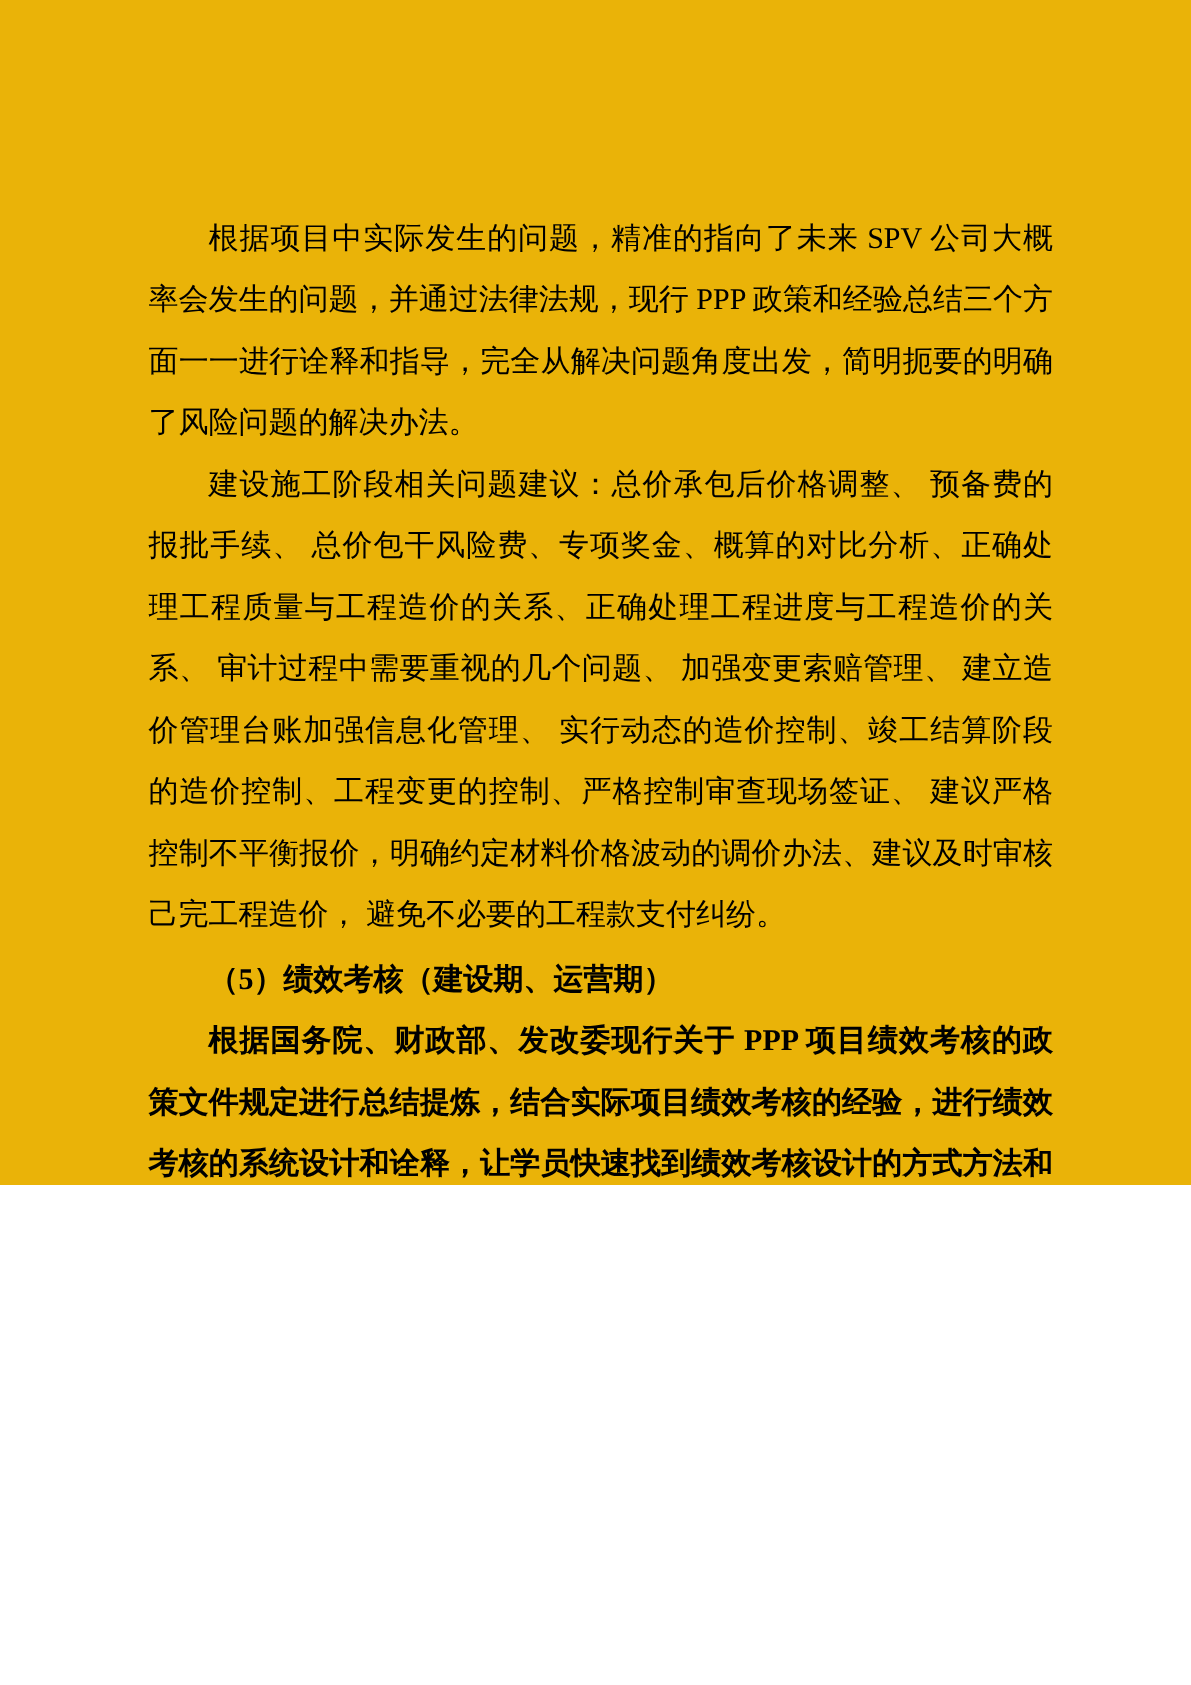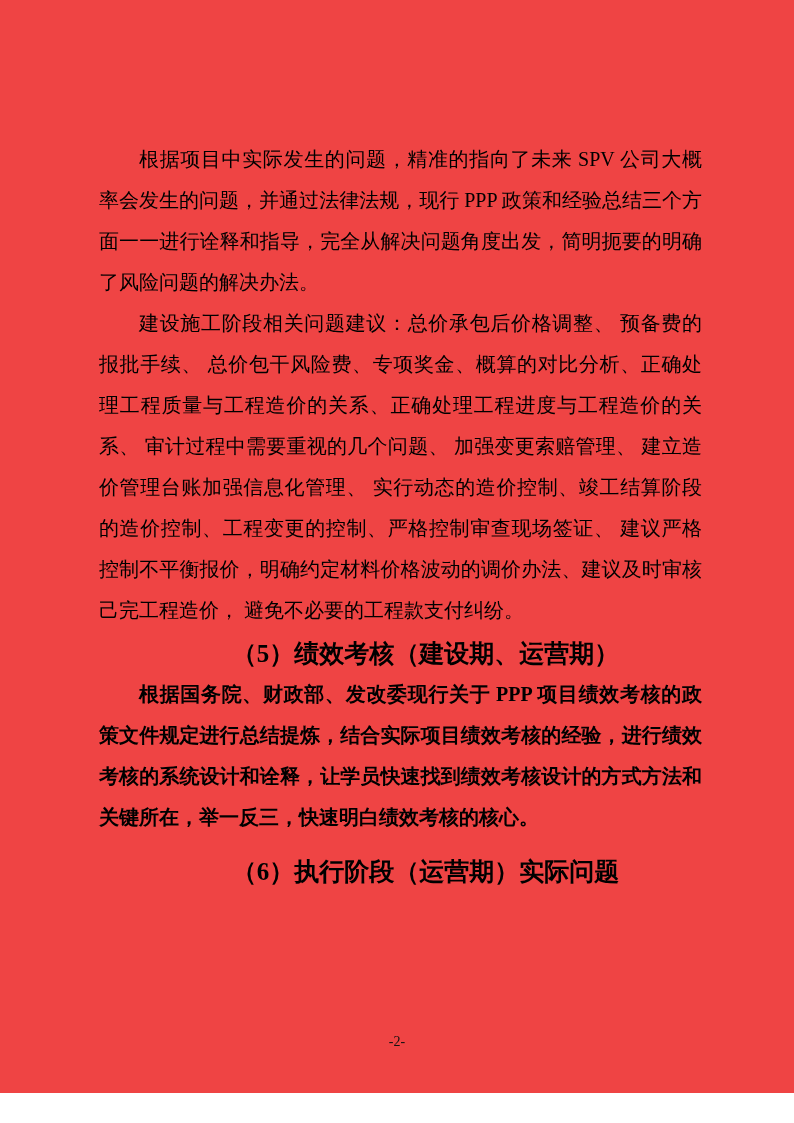--- a/index.html
+++ b/index.html
@@ -3,22 +3,22 @@
 <meta charset="utf-8">
 <style>
   html, body {
     margin: 0;
     padding: 0;
     background: #ffffff;
   }
   .page {
     position: relative;
     width: 794px;
-    height: 1093px;
-    background: #ef4444;
+    height: 790px;
+    background: #eab308;
     color: #000000;
     font-family: "Liberation Serif", "DejaVu Serif", serif;
     overflow: hidden;
     box-sizing: border-box;
   }
   .content {
     position: absolute;
     left: 99px;
     top: 139px;
     width: 603px;
@@ -29,23 +29,23 @@
   }
   .content p {
     margin: 0;
     text-indent: 2em;
   }
   .para-2 { margin-top: 10px; }
   .heading {
     margin: 0;
     text-indent: 2em;
     font-weight: bold;
-    font-size: 25px;
+    font-size: 20px;
     line-height: 41px;
-    text-align: center;
+    text-align: left;
   }
   .heading-5 { margin-top: 2px; }
   .para-3 { margin-top: 17px; font-weight: bold; }
   .heading-6 { margin-top: 13px; }
   .para-4 {
     margin-top: 17px;
     text-align-last: justify;
   }
   .lead-bold { font-weight: normal; }
   .footer {

